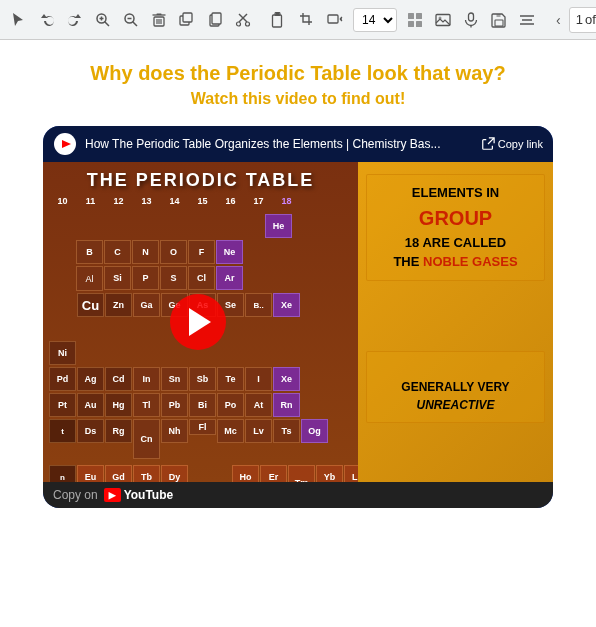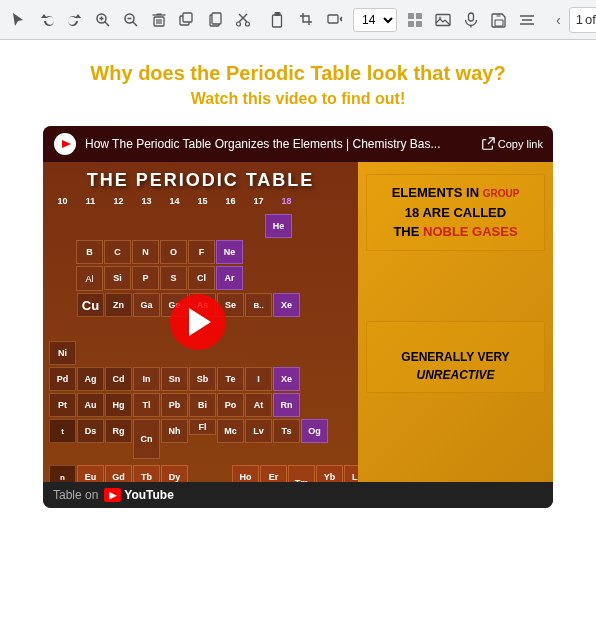--- a/index.html
+++ b/index.html
@@ -82,22 +82,22 @@
       text-align: center;
       font-size: 16px;
       font-weight: bold;
       color: #e6a800;
       margin-bottom: 18px;
     }
 
     
     .video-container {
       width: 510px;
-      background: #b91c1c;
-      border-radius: 8px;
+      background: #1d4ed8;
+      border-radius: 16px;
       overflow: hidden;
       position: relative;
     }
     .video-top-bar {
       display: flex;
       align-items: center;
       background: rgba(0,0,0,0.7);
       padding: 6px 10px;
       gap: 8px;
     }
@@ -465,21 +465,21 @@
             <div style="width:27px; height:24px; background:rgba(160,60,20,0.8); border:1px solid rgba(255,180,100,0.3); display:flex; align-items:center; justify-content:center; font-size:9px; color:#fff; font-weight:bold;">Lr</div>
           </div>
         </div>
       </div>
 
       <div style="position:absolute; right:0; top:0; width:195px; height:100%; background: linear-gradient(135deg, #e6a010 0%, #c8860a 100%); display:flex; flex-direction:column; justify-content:flex-start; padding:12px 8px; gap:10px;">
 
         <div style="background:rgba(230,160,10,0.3); border:1.5px solid rgba(200,120,0,0.5); padding:8px 10px; border-radius:2px; text-align:center;">
           <div style="font-size:13px; font-weight:bold; color:#000; line-height:1.5;">
             <span>ELEMENTS IN</span>
-            <span style="color:#cc2200; font-weight:900; font-size:10px;">GROUP</span>
+            <span style="color:#cc2200; font-weight:900; font-size:20px;">GROUP</span>
             <br>
             <span>18 ARE CALLED</span>
             <br>
             <span>THE</span>
             <span style="color:#cc2200; font-weight:900;">NOBLE GASES</span>
           </div>
         </div>
 
         <div style="background:rgba(230,160,10,0.3); border:1.5px solid rgba(200,120,0,0.5); padding:8px 10px; border-radius:2px; text-align:center; margin-top:60px;">
           <div style="font-size:12px; font-weight:bold; color:#000; line-height:1.5;">
@@ -488,20 +488,20 @@
             <br>
             <em>UNREACTIVE</em>
           </div>
         </div>
       </div>
 
       <button class="play-button" style="left:155px;"></button>
     </div>
 
     <div class="video-bottom-bar">
-      <span style="color:#aaa; font-size:12px;">Table on</span>
+      <span style="color:#aaa; font-size:12px;">Copy on</span>
       <span style="display:flex; align-items:center; gap:3px;">
         <span style="background:red; color:white; font-size:9px; padding:2px 5px; border-radius:2px; font-weight:bold;">▶</span>
         <span style="color:#fff; font-size:12px; font-weight:bold;">YouTube</span>
       </span>
     </div>
   </div>
 </div>
 
 </body></html>

